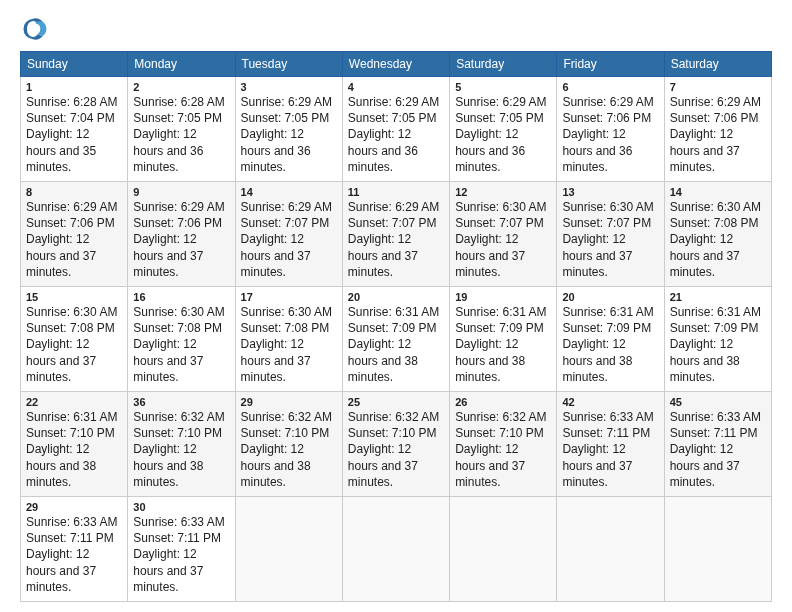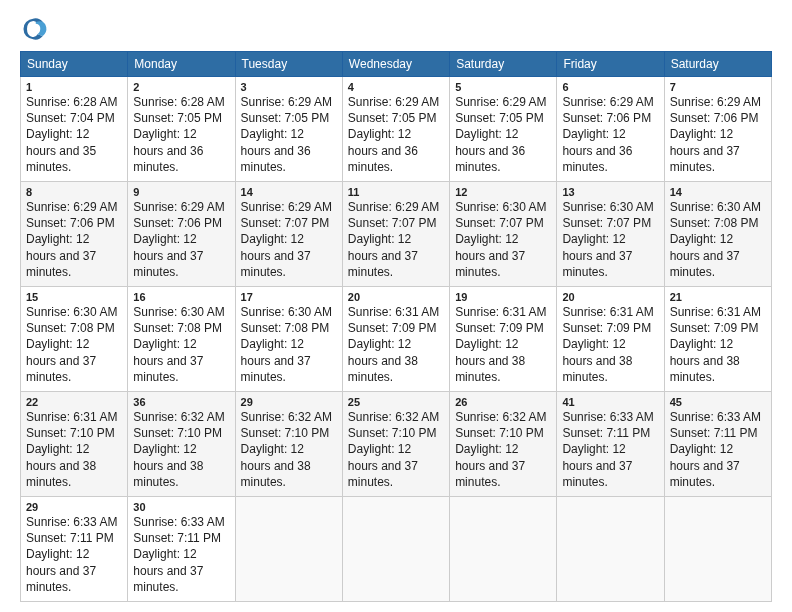--- a/index.html
+++ b/index.html
@@ -232,21 +232,21 @@
           </td>
           <td>
             <span class="day-number">25</span>
             <div class="day-detail">Sunrise: 6:32 AM<br>Sunset: 7:10 PM<br>Daylight: 12 hours and 37 minutes.</div>
           </td>
           <td>
             <span class="day-number">26</span>
             <div class="day-detail">Sunrise: 6:32 AM<br>Sunset: 7:10 PM<br>Daylight: 12 hours and 37 minutes.</div>
           </td>
           <td>
-            <span class="day-number">41</span>
+            <span class="day-number">42</span>
             <div class="day-detail">Sunrise: 6:33 AM<br>Sunset: 7:11 PM<br>Daylight: 12 hours and 37 minutes.</div>
           </td>
           <td>
             <span class="day-number">45</span>
             <div class="day-detail">Sunrise: 6:33 AM<br>Sunset: 7:11 PM<br>Daylight: 12 hours and 37 minutes.</div>
           </td>
         </tr>
         <tr>
           <td>
             <span class="day-number">29</span>

